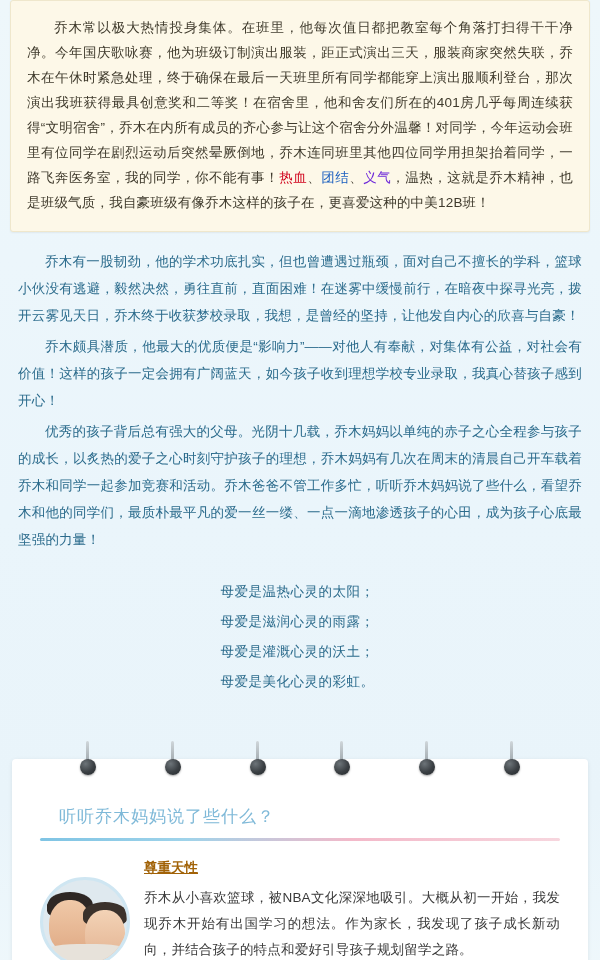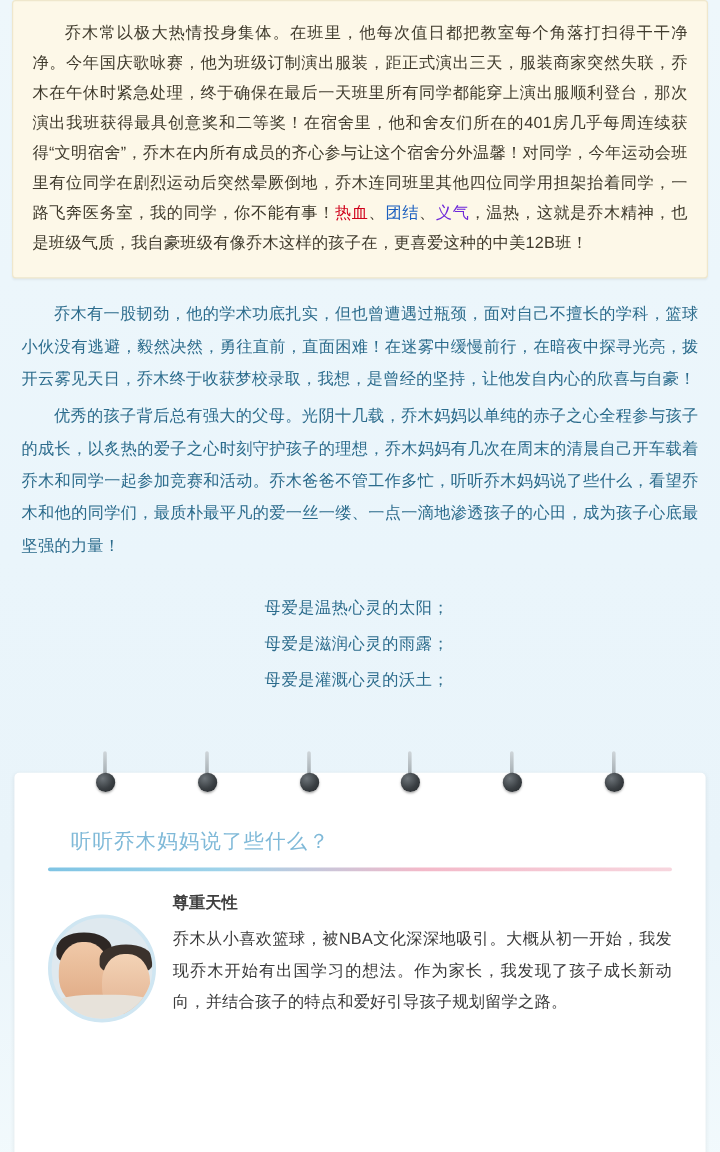--- a/index.html
+++ b/index.html
@@ -135,22 +135,23 @@
   .nb-rule {
     height: 3px;
     width: 100%;
     background: linear-gradient(90deg, #7fc4e4 0%, #9fd3ea 28%, #f3b9c9 60%, #f7d6de 100%);
     border-radius: 2px;
     margin: 8px 0 18px 0;
   }
   .sub-head {
     font-size: 13.5px;
     font-weight: bold;
-    color: #404040;
+    color: #a16207;
     margin: 0 0 8px 0;
+    text-decoration: underline;
   }
   .intro-row {
     display: flex;
     align-items: flex-start;
     gap: 14px;
   }
   .avatar {
     flex: 0 0 auto;
     width: 84px;
     height: 84px;
@@ -222,27 +223,29 @@
 <body>
 
 <div class="page">
 
   <div class="note-card">
     <p class="note-text"><span>乔木常以极大热情投身集体。在班里，他每次值日都把教室每个角落打扫得干干净净。今年国庆歌咏赛，他为班级订制演出服装，距正式演出三天，服装商家突然失联，乔木在午休时紧急处理，终于确保在最后一天班里所有同学都能穿上演出服顺利登台，那次演出我班获得最具创意奖和二等奖！在宿舍里，他和舍友们所在的401房几乎每周连续获得“文明宿舍”，乔木在内所有成员的齐心参与让这个宿舍分外温馨！对同学，今年运动会班里有位同学在剧烈运动后突然晕厥倒地，乔木连同班里其他四位同学用担架抬着同学，一路飞奔医务室，我的同学，你不能有事！<span class="hl-red">热血</span>、<span class="hl-blue">团结</span>、<span class="hl-green">义气</span>，温热，这就是乔木精神，也是班级气质，我自豪班级有像乔木这样的孩子在，更喜爱这种的中美12B班！</span></p>
   </div>
 
   <div class="blue-block">
     <p class="blue-p">乔木有一股韧劲，他的学术功底扎实，但也曾遭遇过瓶颈，面对自己不擅长的学科，篮球小伙没有逃避，毅然决然，勇往直前，直面困难！在迷雾中缓慢前行，在暗夜中探寻光亮，拨开云雾见天日，乔木终于收获梦校录取，我想，是曾经的坚持，让他发自内心的欣喜与自豪！</p>
+    <p class="blue-p">乔木颇具潜质，他最大的优质便是“影响力”——对他人有奉献，对集体有公益，对社会有价值！这样的孩子一定会拥有广阔蓝天，如今孩子收到理想学校专业录取，我真心替孩子感到开心！</p>
     <p class="blue-p">优秀的孩子背后总有强大的父母。光阴十几载，乔木妈妈以单纯的赤子之心全程参与孩子的成长，以炙热的爱子之心时刻守护孩子的理想，乔木妈妈有几次在周末的清晨自己开车载着乔木和同学一起参加竞赛和活动。乔木爸爸不管工作多忙，听听乔木妈妈说了些什么，看望乔木和他的同学们，最质朴最平凡的爱一丝一缕、一点一滴地渗透孩子的心田，成为孩子心底最坚强的力量！</p>
   </div>
 
   <div class="poem">
     <div class="poem-line">母爱是温热心灵的太阳；</div>
     <div class="poem-line">母爱是滋润心灵的雨露；</div>
     <div class="poem-line">母爱是灌溉心灵的沃土；</div>
+    <div class="poem-line">母爱是美化心灵的彩虹。</div>
   </div>
 
   <div class="notebook-wrap">
 
     <div class="rings">
       <div class="ring">
           <div class="wire"></div>
           <div class="bead"></div>
         </div>
       <div class="ring">

